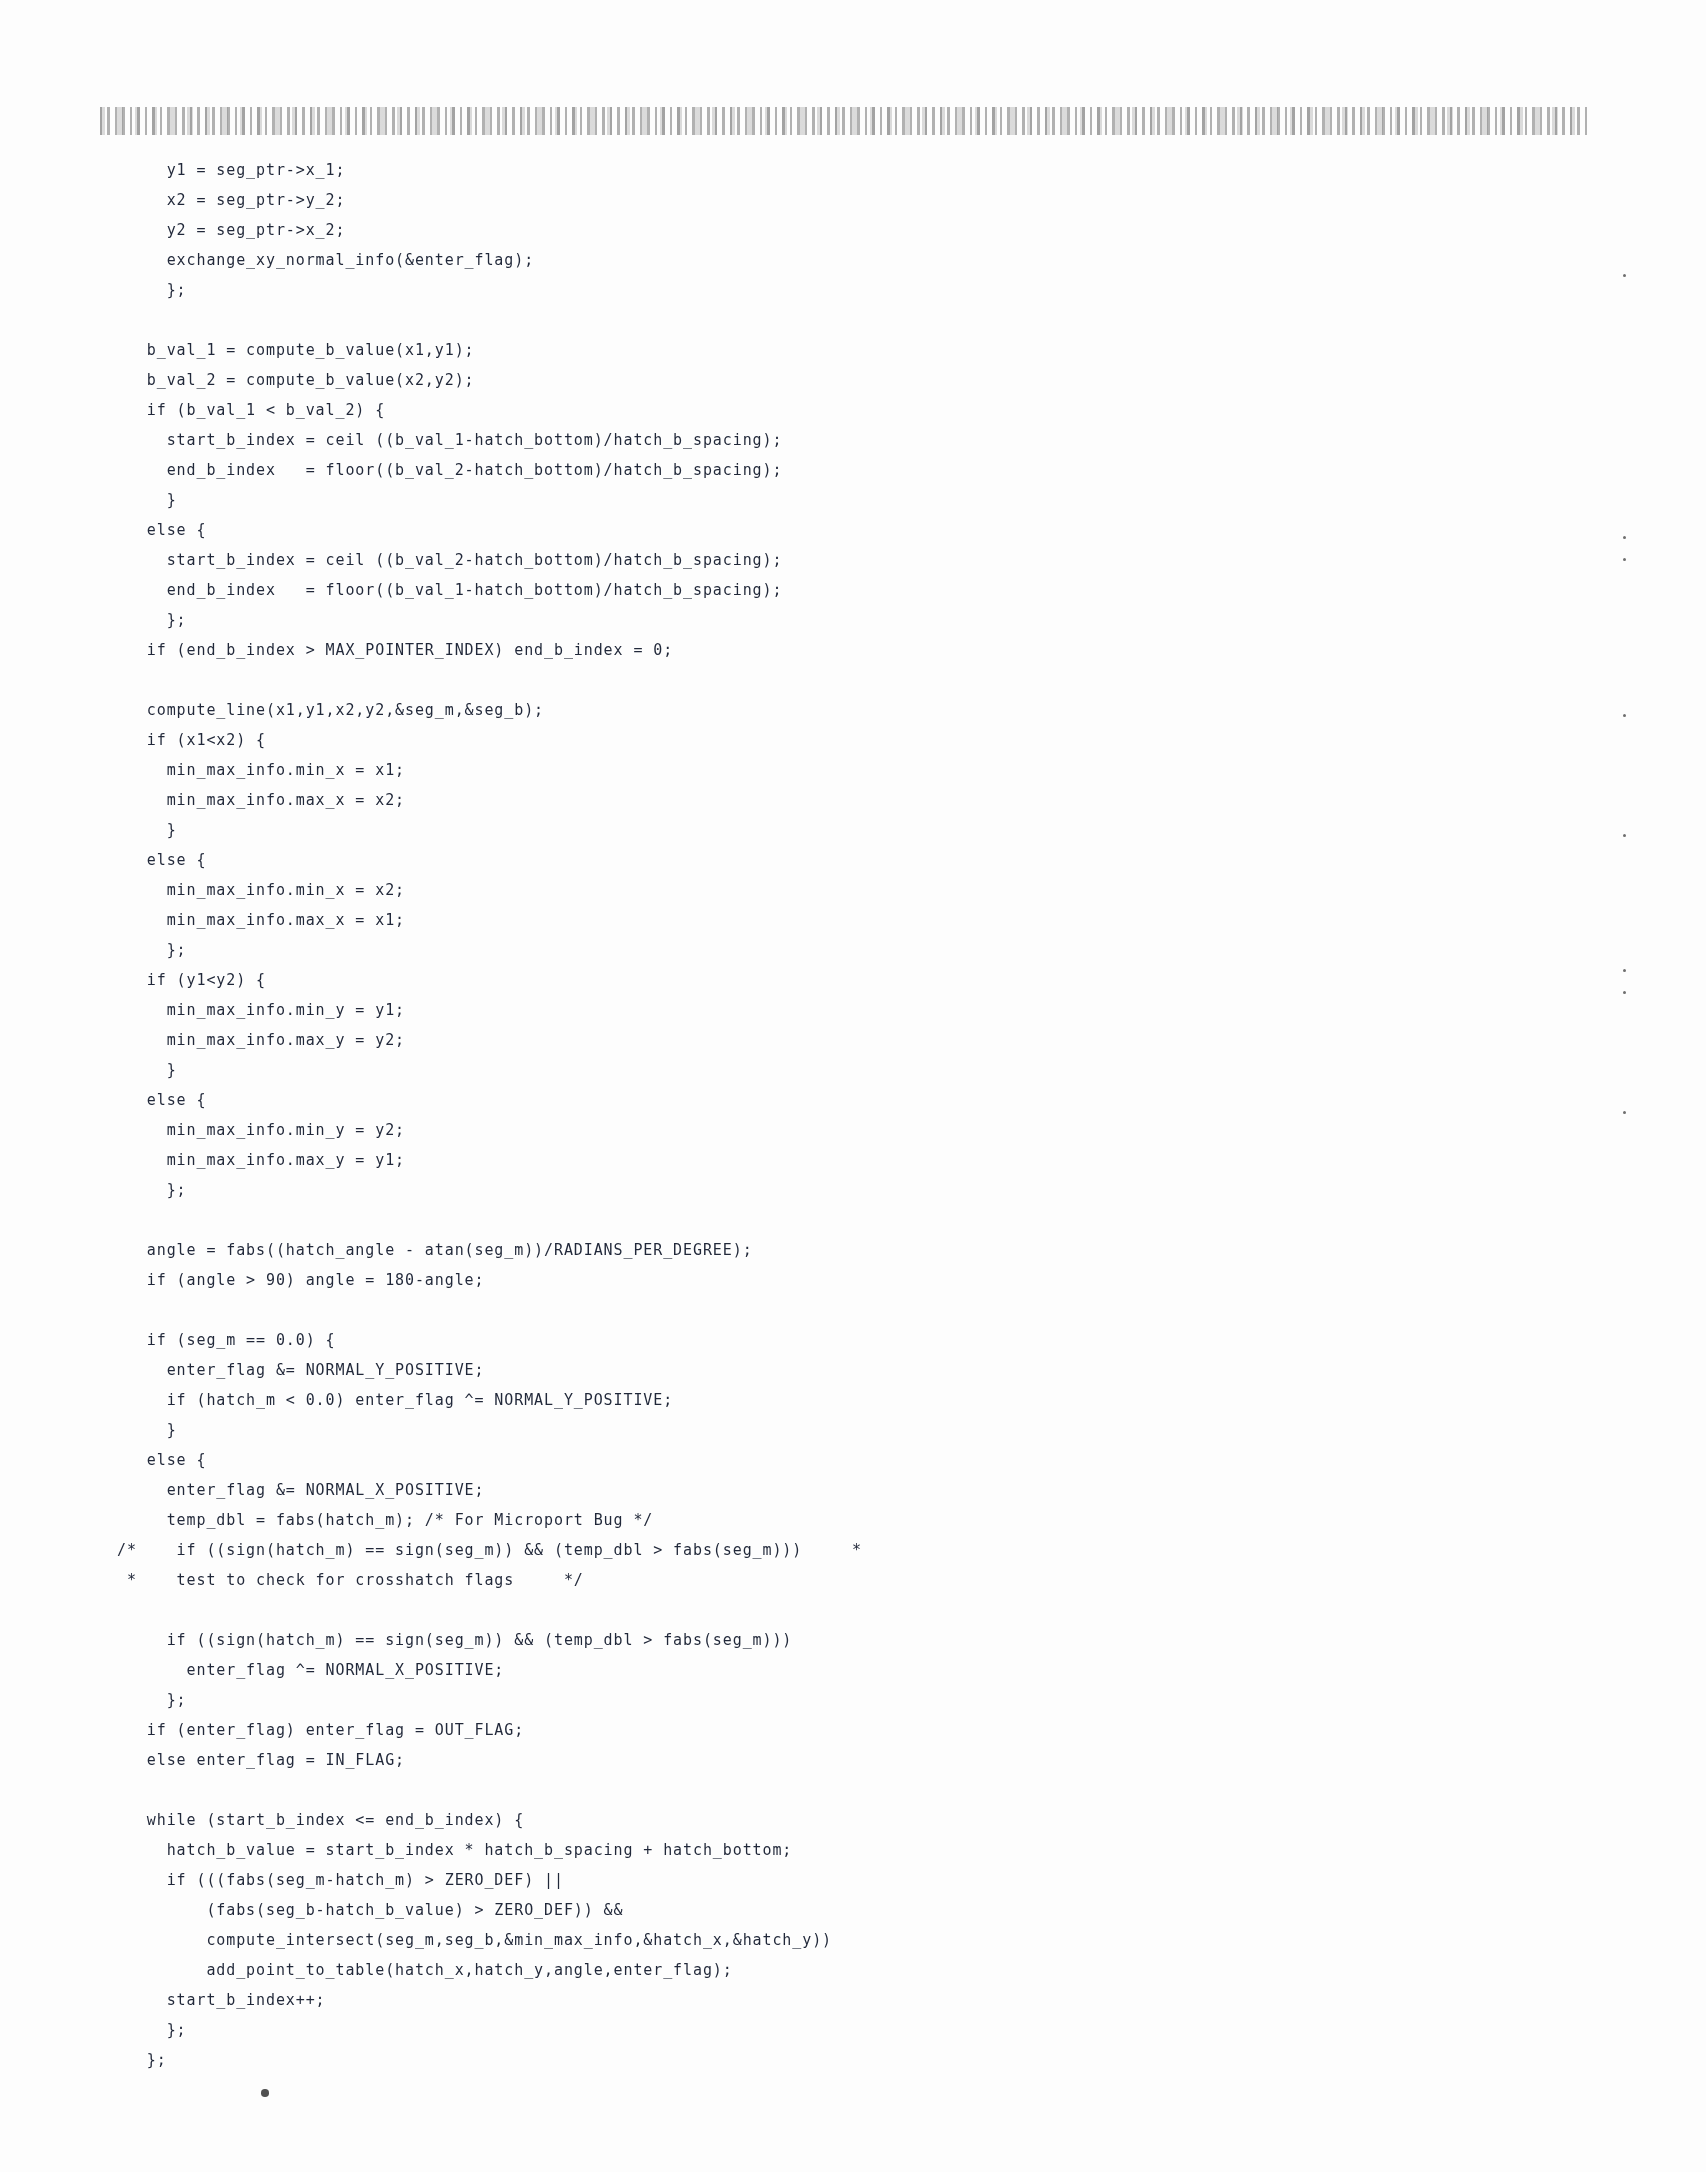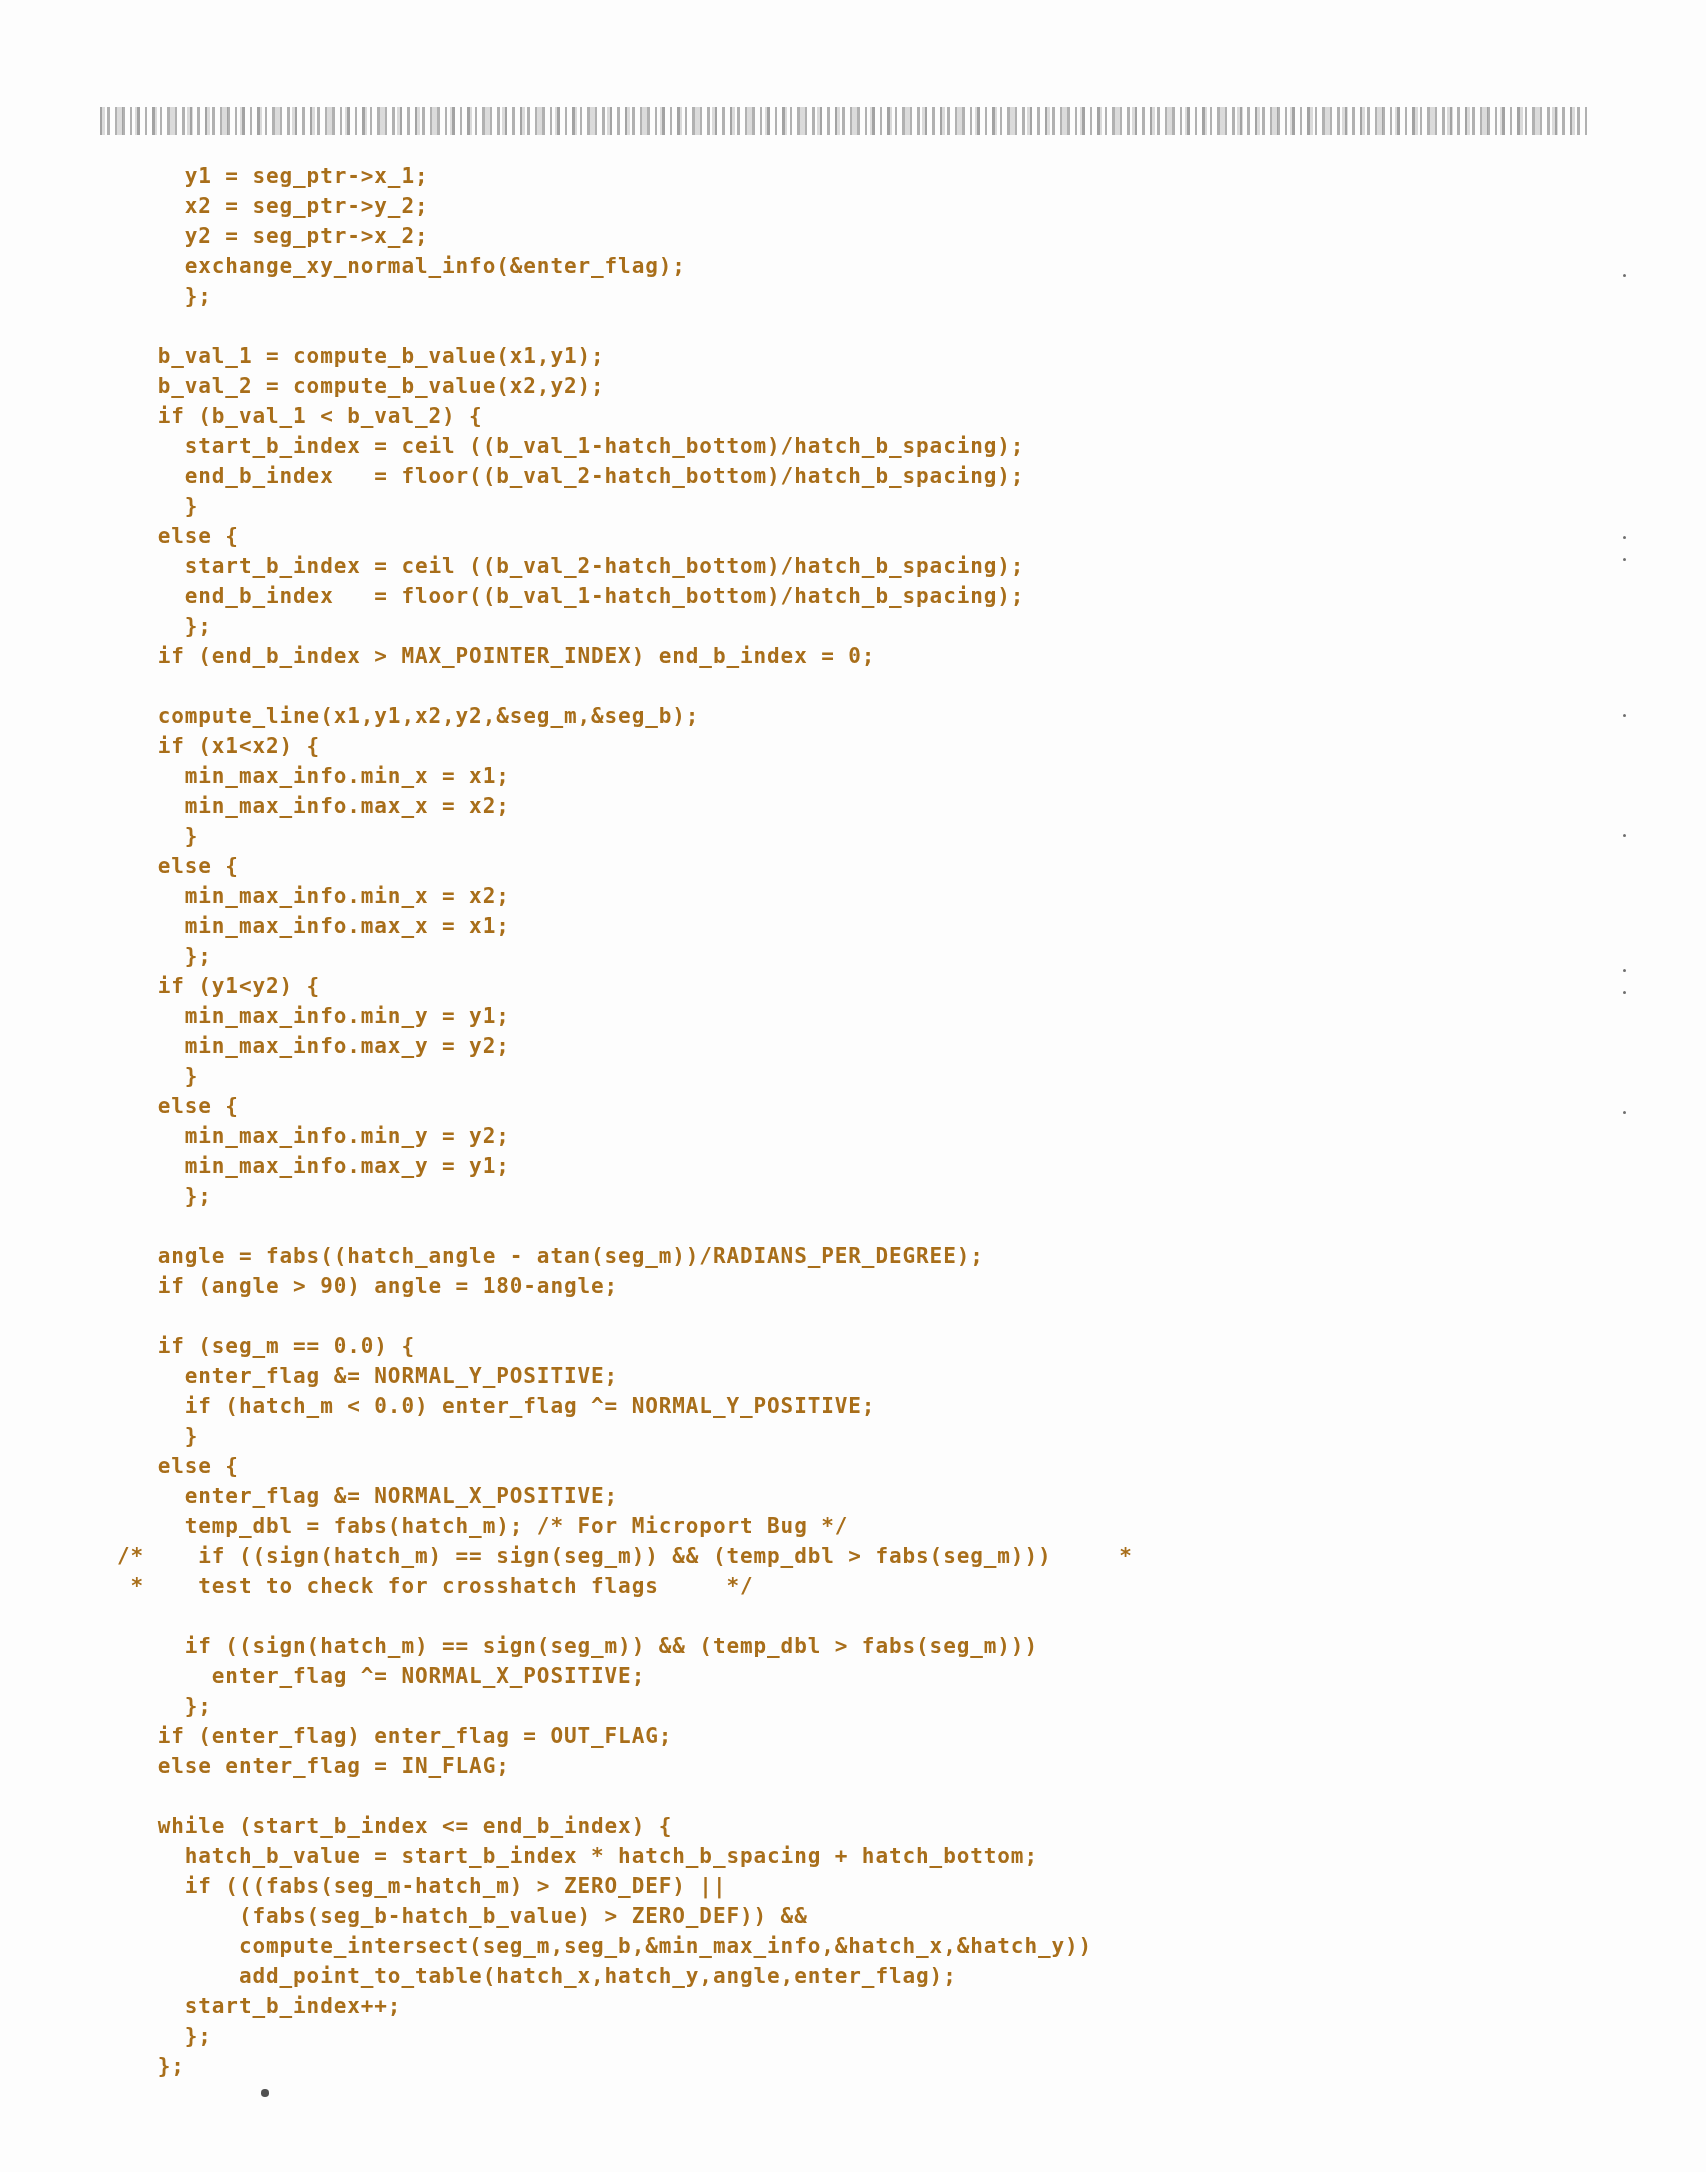--- a/index.html
+++ b/index.html
@@ -38,27 +38,26 @@
         rgba(255,255,255,0) 5px, rgba(255,255,255,0) 17.5px);
     opacity: 0.85;
     filter: blur(0.3px);
   }
   .listing {
     position: absolute;
     left: 117px;
     top: 140px;
     width: 1454px;
     font-family: "DejaVu Sans Mono", monospace;
-    font-size: 21px;
+    font-size: 15px;
     line-height: 30px;
     letter-spacing: 0.9px;
-    color: #a16207;
+    color: #0f172a;
     white-space: pre;
     opacity: 0.92;
-    font-weight: bold;
   }
   .listing .ln {
     display: block;
     height: 30px;
     white-space: pre;
   }
   .listing .ln.blank {
     color: transparent;
   }
   

